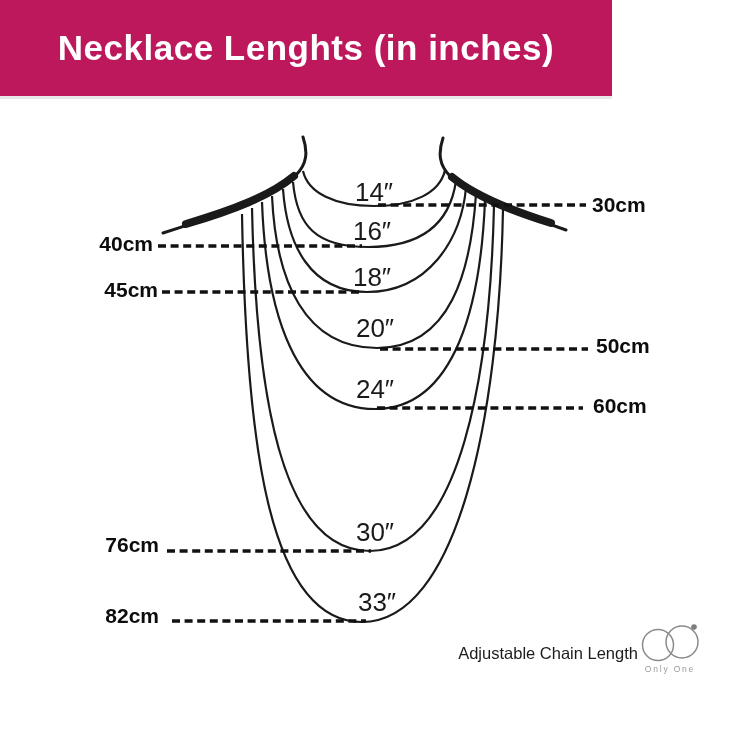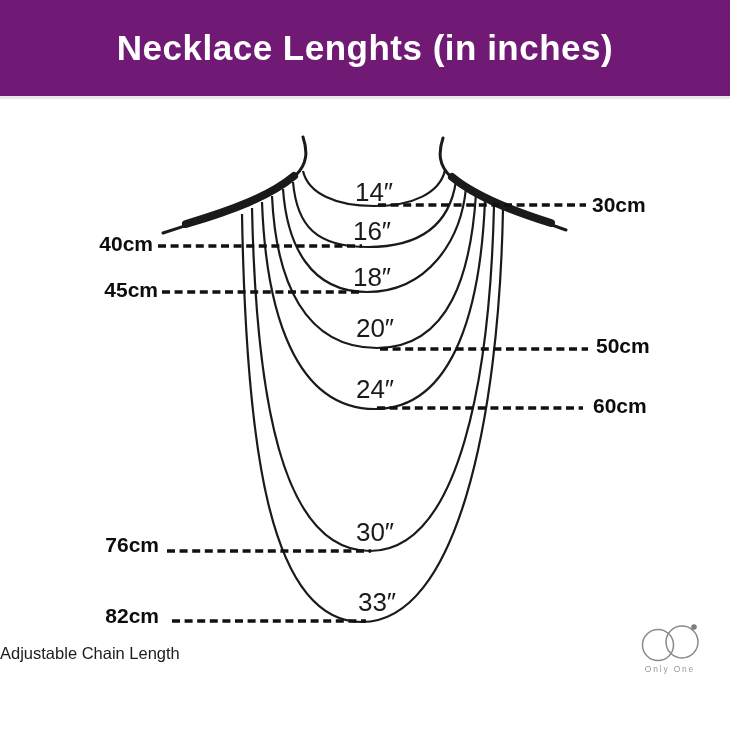--- a/index.html
+++ b/index.html
@@ -11,23 +11,23 @@
   .page {
     position: relative;
     width: 750px;
     height: 750px;
     background: #ffffff;
     overflow: hidden;
   }
   .title-bar {
     position: absolute;
     top: 0; left: 0;
-    width: 730px;
+    width: 612px;
     height: 96px;
-    background: #701a75;
+    background: #be185d;
     border-bottom: 3px solid #e7e7e7;
     display: flex;
     align-items: center;
     justify-content: center;
   }
   .title-bar h1 {
     margin: 0;
     color: #ffffff;
     font-size: 35px;
     font-weight: bold;
@@ -63,20 +63,21 @@
     font-family: "Liberation Sans", sans-serif;
     font-size: 21px;
     font-weight: bold;
     fill: #0d0d0d;
   }
   .caption {
     position: absolute;
     top: 644px;
     left: 0;
     width: 638px;
+    text-align: right;
     font-size: 16.5px;
     color: #1c1c1c;
     font-family: "Liberation Sans", sans-serif;
   }
   .logo {
     position: absolute;
     top: 612px;
     left: 628px;
   }
   .logo-circle {

